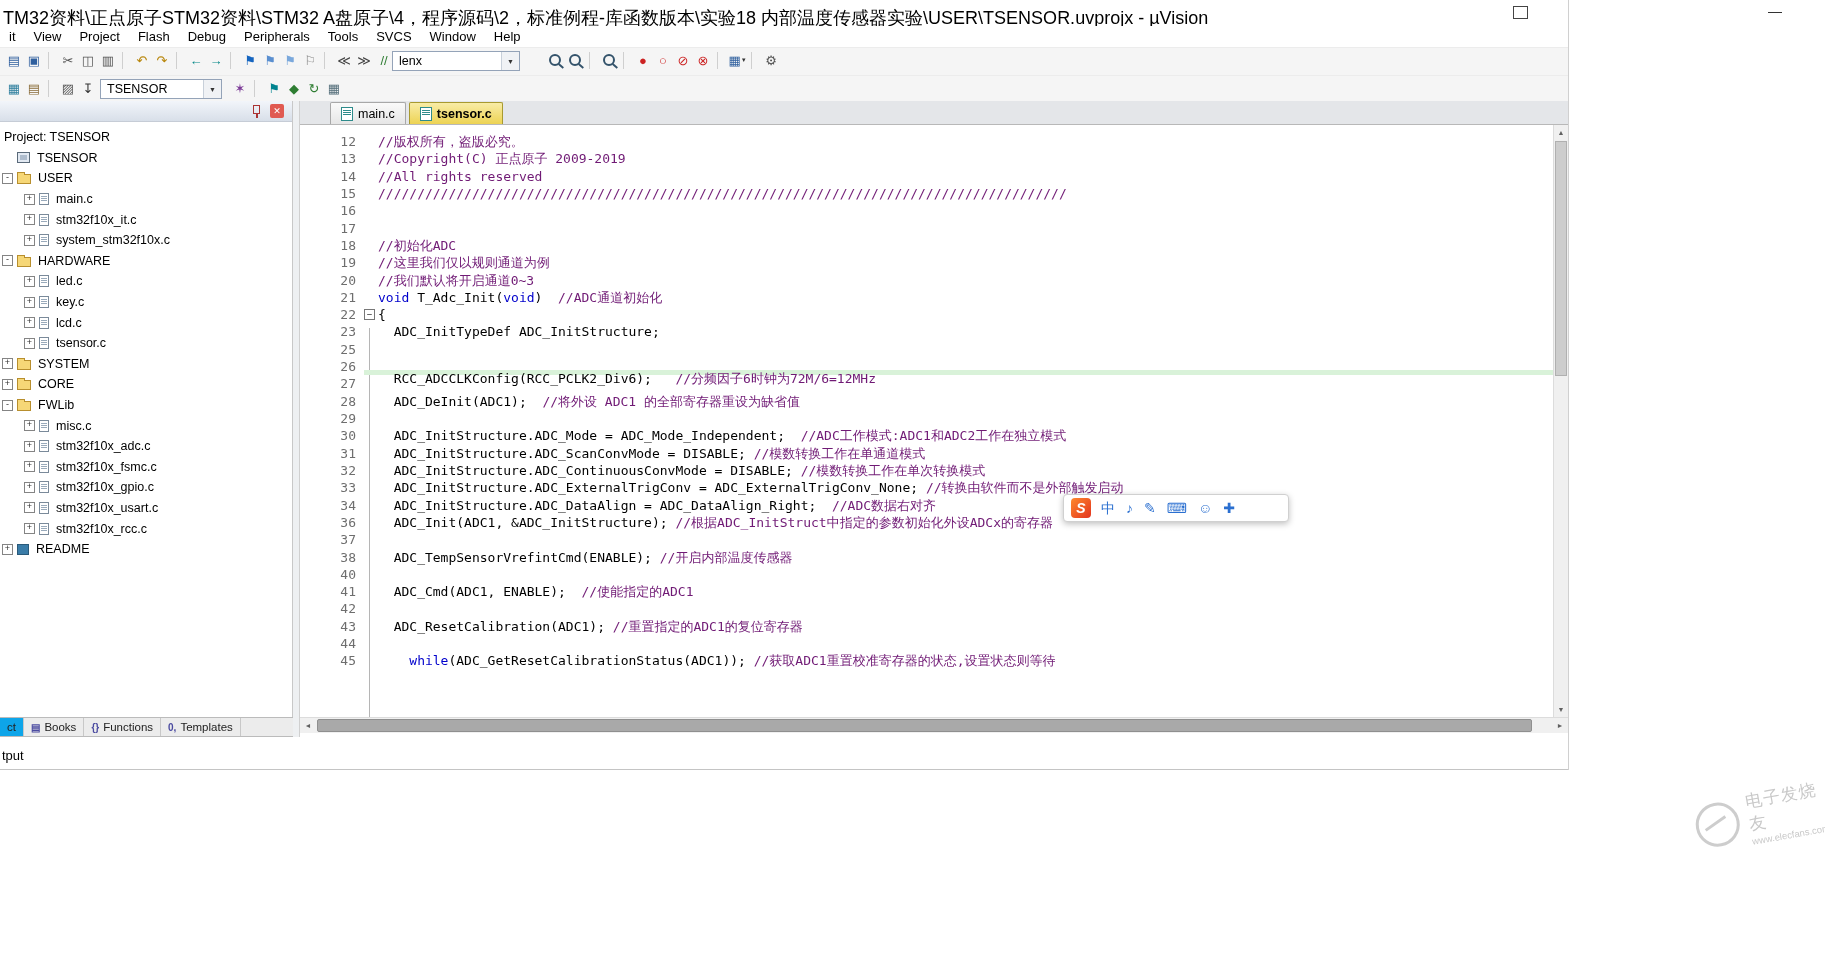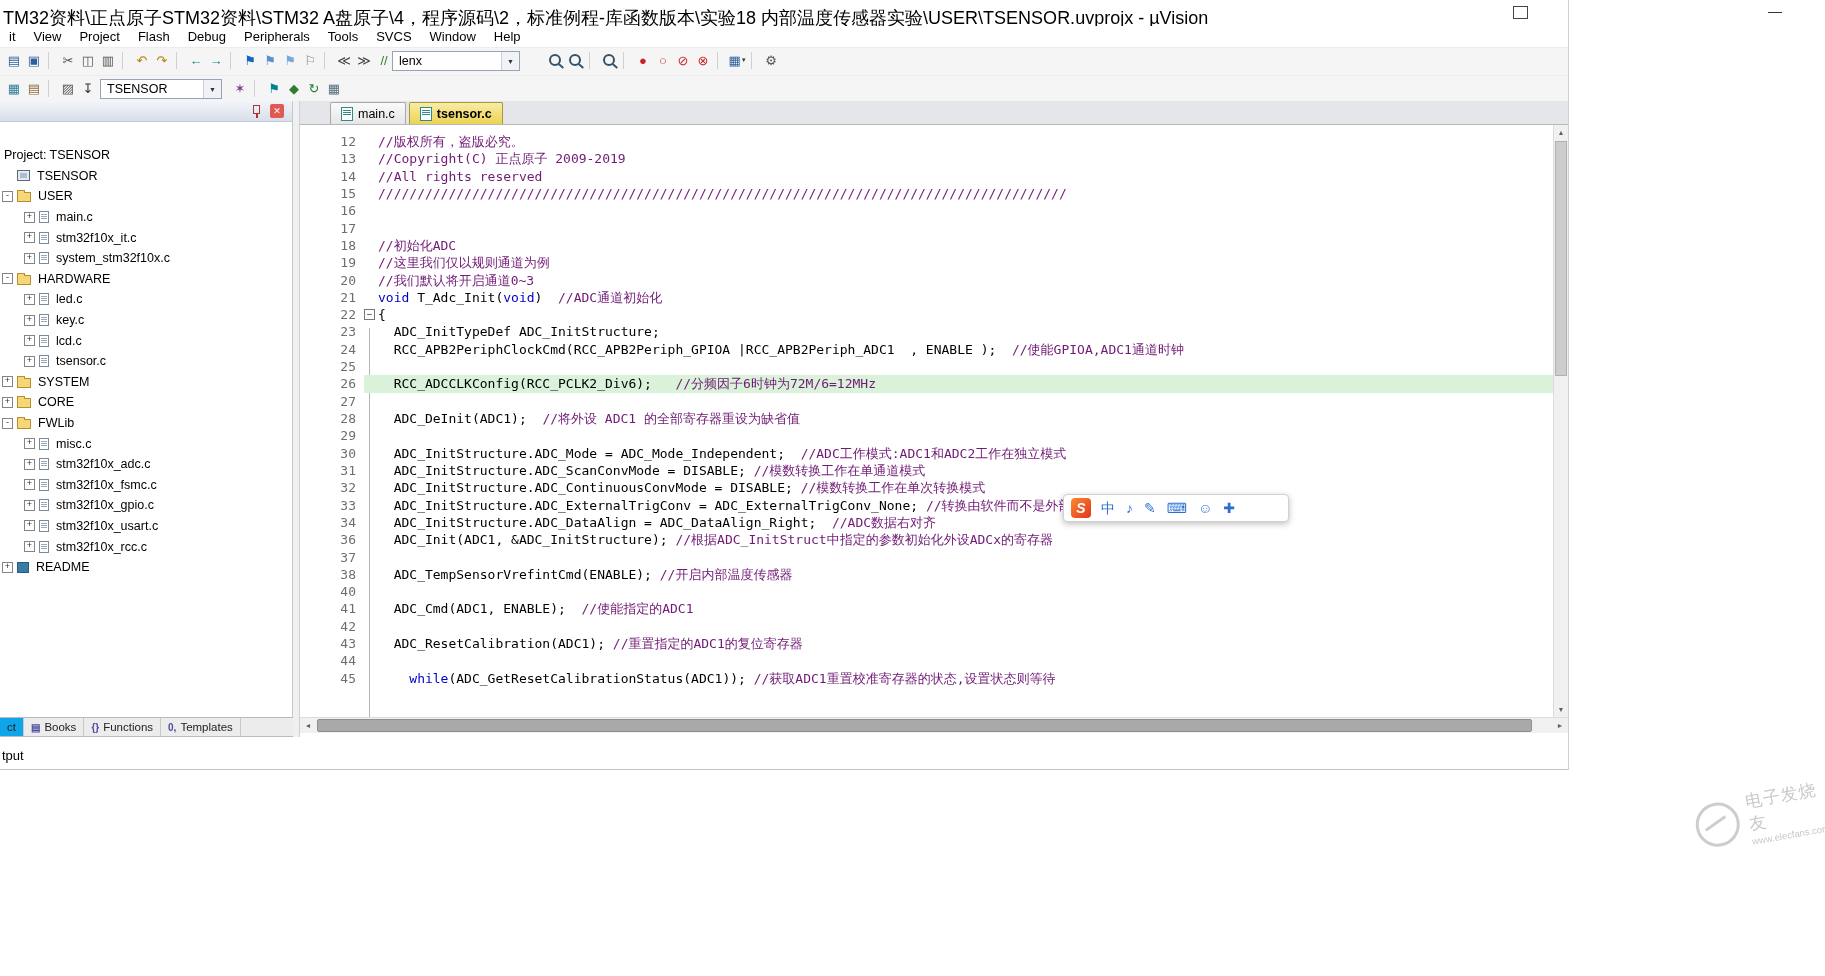--- a/index.html
+++ b/index.html
@@ -28,21 +28,21 @@
   .combo .carrow::before{content:"▼";font-size:7px;color:#333;}
   .search-combo{left:392px;width:128px;}
   .target-combo{left:100px;width:122px;}
   
   .ppanel{position:absolute;left:0;top:101px;width:293px;height:616px;background:#fff;border-right:1px solid #c8c8c8;box-sizing:border-box;}
   .phead{height:20px;background:linear-gradient(#f2f5fa,#d8dfe9);border-bottom:1px solid #c6ccd6;position:relative;}
   .pin{position:absolute;right:30px;top:3px;width:14px;height:14px;}
   .pin::before{content:"";position:absolute;left:5px;top:1px;width:5px;height:7px;border:1.5px solid #a33;}
   .pin::after{content:"";position:absolute;left:8px;top:10px;width:2px;height:4px;background:#a33;}
   .pclose{position:absolute;right:8px;top:3px;width:14px;height:14px;background:#e05a52;color:#fff;font-size:9px;line-height:14px;text-align:center;border-radius:2px;}
-  .ptree{position:absolute;left:0;top:20px;right:0;bottom:0;overflow:hidden;font-size:12.5px;padding-top:24px;}
+  .ptree{position:absolute;left:0;top:20px;right:0;bottom:0;overflow:hidden;font-size:12.5px;padding-top:6px;}
   .trow{display:flex;align-items:center;height:20.6px;padding-left:2px;white-space:nowrap;}
   .trow.lvl2{padding-left:24px;}
   .expander{width:9px;height:9px;border:1px solid #848484;margin-right:4px;font-size:9px;line-height:7px;text-align:center;color:#333;background:#fff;flex:none;box-sizing:content-box;}
   .exp-sp{width:15px;flex:none;}
   .ticon{flex:none;margin-right:5px;box-sizing:border-box;}
   .ticon.target{width:13px;height:11px;background:#aebccd;border:1px solid #5a6a7a;box-shadow:inset 0 0 0 2px #e2e9f2;}
   .ticon.folder{width:14px;height:10px;background:#f6d777;border:1px solid #b88f2e;position:relative;margin-top:2px;}
   .ticon.folder::before{content:"";position:absolute;top:-3px;left:-1px;width:6px;height:2px;background:#f6d777;border:1px solid #b88f2e;border-bottom:none;}
   .ticon.file{width:10px;height:12px;background:#fff;border:1px solid #7a8a9a;position:relative;}
   .ticon.file::before{content:"";position:absolute;top:2px;left:1px;right:1px;height:1px;background:#9ab;box-shadow:0 2px 0 #9ab,0 4px 0 #9ab;}
@@ -58,21 +58,21 @@
   .etabs{position:absolute;left:0;top:0;right:0;height:24px;background:#e4e6e9;border-bottom:1px solid #b8b8b8;display:flex;align-items:flex-end;padding-left:30px;gap:3px;box-sizing:border-box;}
   .etab{display:flex;align-items:center;gap:5px;height:21px;padding:0 10px;background:linear-gradient(#fafafa,#e6e6e6);border:1px solid #a8a8a8;border-bottom:none;font-size:12.5px;border-radius:2px 2px 0 0;}
   .etab.active{background:linear-gradient(#f8ecA6,#edd353);font-weight:bold;border-color:#a89a30;}
   .eticon{width:10px;height:12px;background:#fff;border:1px solid #2e8b8b;position:relative;flex:none;}
   .eticon::before{content:"";position:absolute;left:1px;right:1px;top:2px;height:1px;background:#2e8b8b;box-shadow:0 2px 0 #2e8b8b,0 4px 0 #2e8b8b;}
   .ecode{position:absolute;left:0;top:24px;width:1253px;height:592px;overflow:hidden;background:#fff;font-family:"DejaVu Sans Mono","Liberation Mono",monospace;font-size:13px;line-height:17.32px;padding-top:8px;}
   .cline{display:flex;height:17.32px;}
   .ln{width:56px;text-align:right;padding-right:8px;color:#6e6e6e;flex:none;}
   .fm{width:14px;flex:none;position:relative;}
   .lc{flex:1;white-space:pre;color:#000;}
-  .cline.hl .lc,.cline.hl .fm{background:#d9f2d9;}
+  .cline.hl .lc,.cline.hl .fm{background:#d9f2d9;margin-top:12px;}
   .foldbox{position:absolute;left:0;top:3px;width:9px;height:9px;border:1px solid #777;background:#fff;color:#333;font-size:9px;line-height:8px;text-align:center;box-sizing:content-box;}
   .seg-p{color:#000;}
   .seg-k{color:#0000cc;text-align:center;}
   .seg-c{color:#701a75;}
   .fvline{position:absolute;left:69px;top:203px;width:1px;height:394px;background:#b5b5b5;}
   
   .vscroll{position:absolute;right:0;top:24px;width:15px;height:592px;background:#f0f0f0;border-left:1px solid #dcdcdc;box-sizing:border-box;}
   .vs-btn{position:absolute;left:0;width:14px;height:15px;color:#606060;display:flex;align-items:center;justify-content:center;}
   .vs-btn::before{font-size:7px;}
   .vs-up{top:0;}.vs-up::before{content:"▲";}
@@ -395,25 +395,20 @@
             <span class="foldbox">−</span>
           </span>
           <span class="lc"><span class="seg-p">{</span></span>
         </div>
         <div class="cline">
           <span class="ln">23</span>
           <span class="fm"></span>
           <span class="lc"><span class="seg-p">  ADC_InitTypeDef ADC_InitStructure;</span></span>
         </div>
         <div class="cline">
-          <span class="ln">24</span>
-          <span class="fm"></span>
-          <span class="lc"><span class="seg-p">  RCC_APB2PeriphClockCmd(RCC_APB2Periph_GPIOA |RCC_APB2Periph_ADC1  , ENABLE );  </span><span class="seg-c">//使能GPIOA,ADC1通道时钟</span></span>
-        </div>
-        <div class="cline">
           <span class="ln">25</span>
           <span class="fm"></span>
           <span class="lc"></span>
         </div>
         <div class="cline hl">
           <span class="ln">26</span>
           <span class="fm"></span>
           <span class="lc"><span class="seg-p">  RCC_ADCCLKConfig(RCC_PCLK2_Div6);   </span><span class="seg-c">//分频因子6时钟为72M/6=12MHz</span></span>
         </div>
         <div class="cline">

